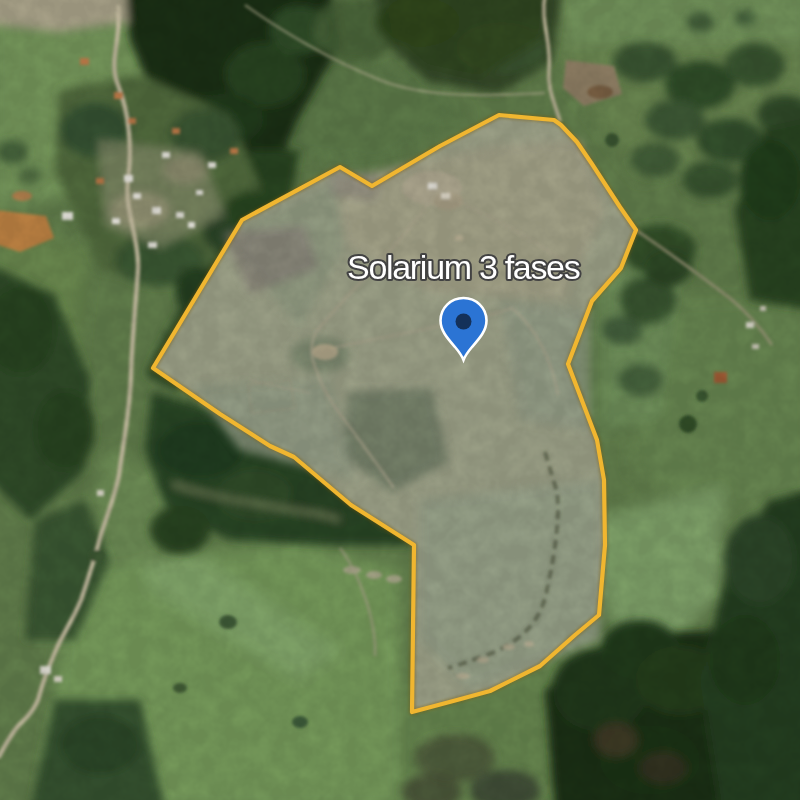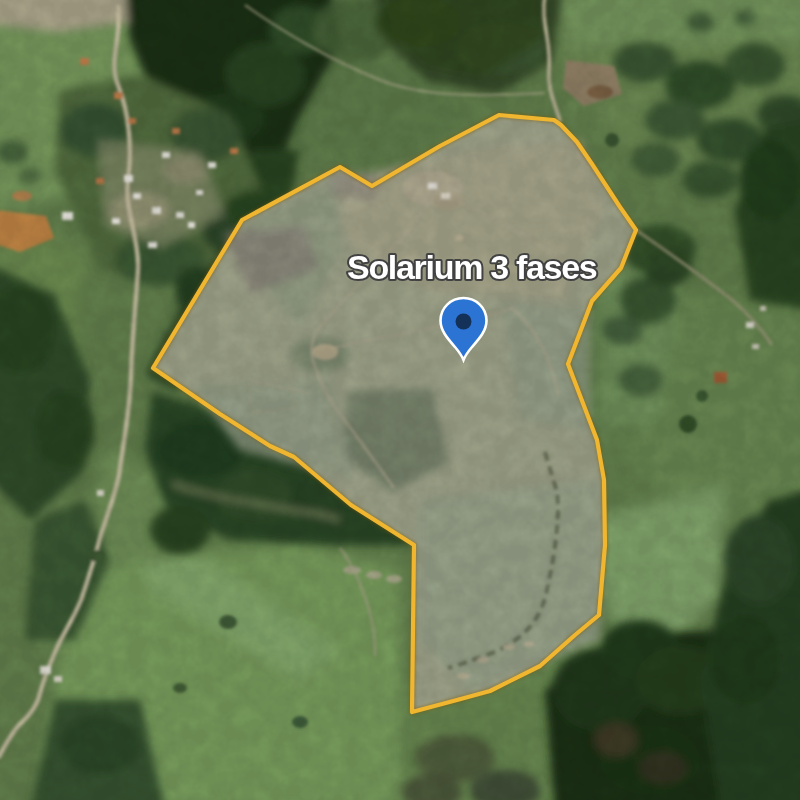--- a/index.html
+++ b/index.html
@@ -1,16 +1,16 @@
 <!DOCTYPE html>
 <html><head>
 <meta charset="utf-8">
 <style>
 html,body{margin:0;padding:0;background:#678550;}
-#map{position:relative;width:800px;height:800px;overflow:hidden;font-family:"Liberation Sans",sans-serif;font-weight:bold;}
+#map{position:relative;width:800px;height:800px;overflow:hidden;font-family:"Liberation Sans",sans-serif;}
 </style>
 </head>
 <body>
 
 <div id="map">
 <svg width="800" height="800" viewBox="0 0 800 800" xmlns="http://www.w3.org/2000/svg">
 <defs>
 <filter id="b10" x="-30%" y="-30%" width="160%" height="160%">
           <feGaussianBlur stdDeviation="7"></feGaussianBlur>
         </filter>

